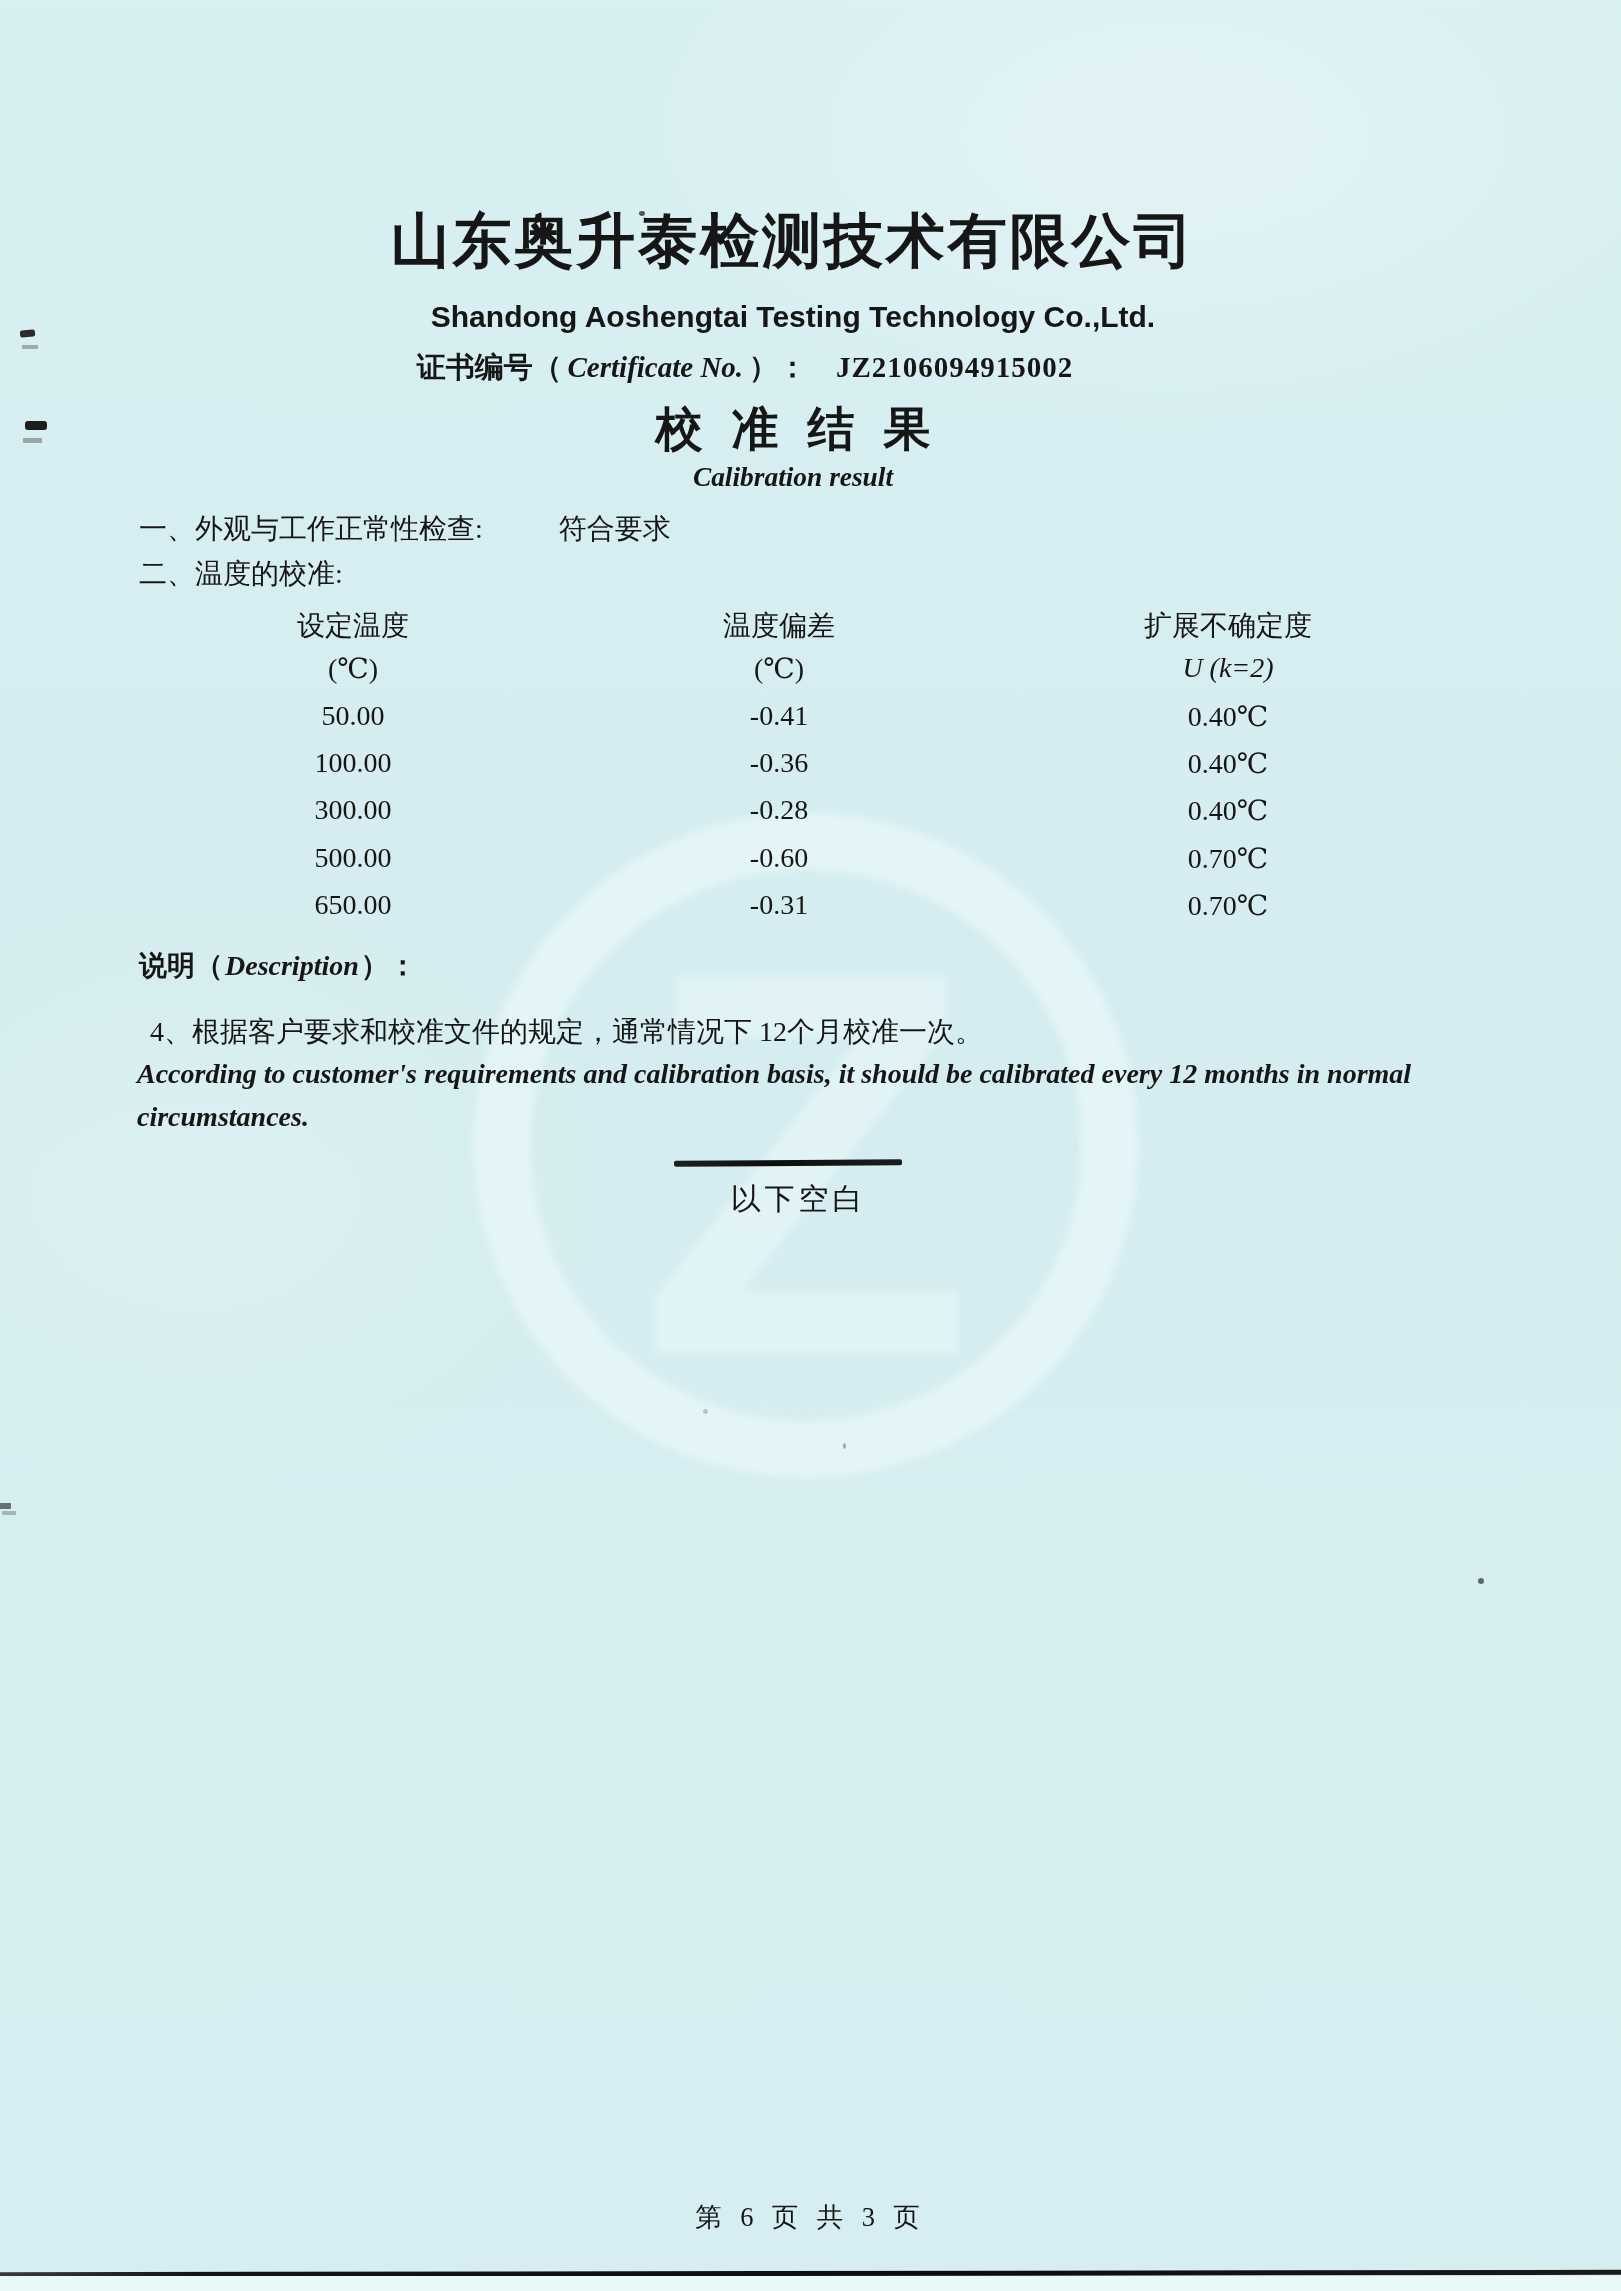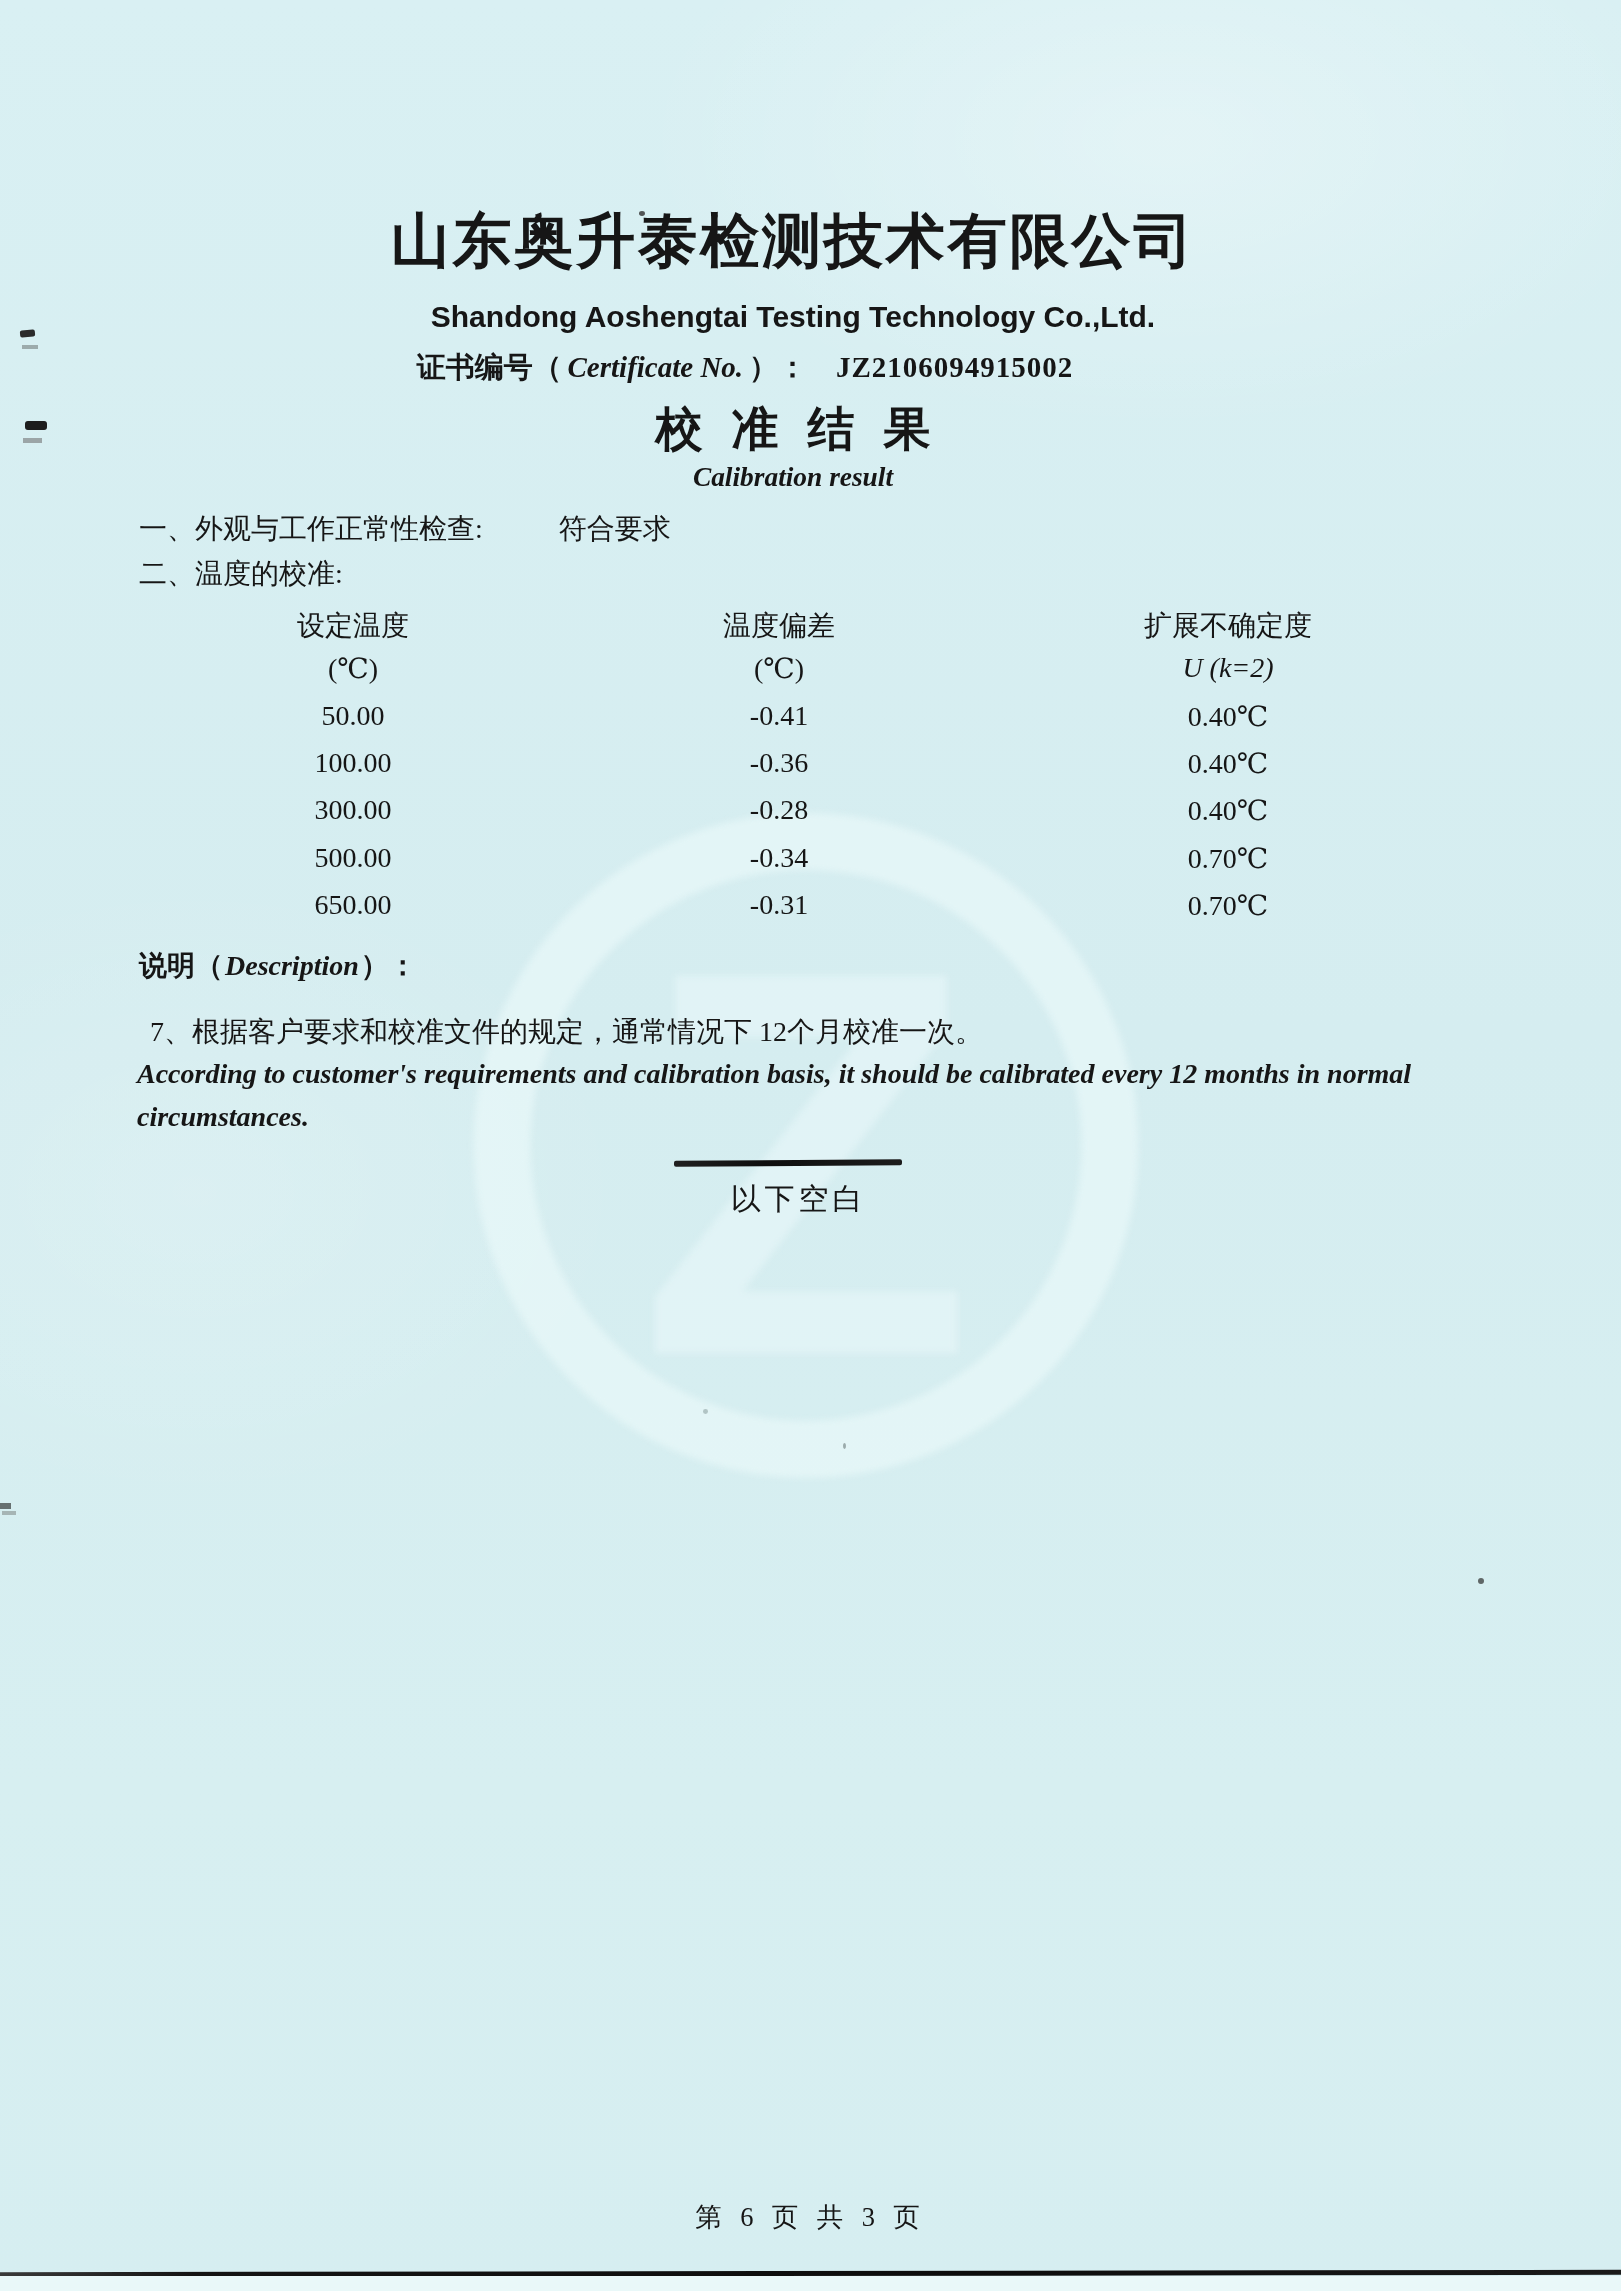--- a/index.html
+++ b/index.html
@@ -241,35 +241,35 @@
       <div class="tcell c2">-0.36</div>
       <div class="tcell c3">0.40℃</div>
     </div>
     <div class="trow" style="top:794px;padding-left:19px;">
       <div class="tcell c1">300.00</div>
       <div class="tcell c2">-0.28</div>
       <div class="tcell c3">0.40℃</div>
     </div>
     <div class="trow" style="top:842px;">
       <div class="tcell c1">500.00</div>
-      <div class="tcell c2">-0.34</div>
+      <div class="tcell c2">-0.60</div>
       <div class="tcell c3">0.70℃</div>
     </div>
     <div class="trow" style="top:889px;">
       <div class="tcell c1">650.00</div>
       <div class="tcell c2">-0.31</div>
       <div class="tcell c3">0.70℃</div>
     </div>
   </div>
 
   <div class="desc-heading">
     <span>说明（</span><span class="en">Description</span><span>）：</span>
   </div>
 
-  <div class="desc-item">7、根据客户要求和校准文件的规定，通常情况下 12个月校准一次。</div>
+  <div class="desc-item">4、根据客户要求和校准文件的规定，通常情况下 12个月校准一次。</div>
 
   <div class="desc-en desc-en1">According to customer's requirements and calibration basis, it should be calibrated every 12 months in normal</div>
 
   <div class="desc-en desc-en2">circumstances.</div>
 
   <div class="divider"></div>
   <div class="blank-below">以下空白</div>
 
   <div class="page-footer">第 6 页  共 3 页</div>
 

